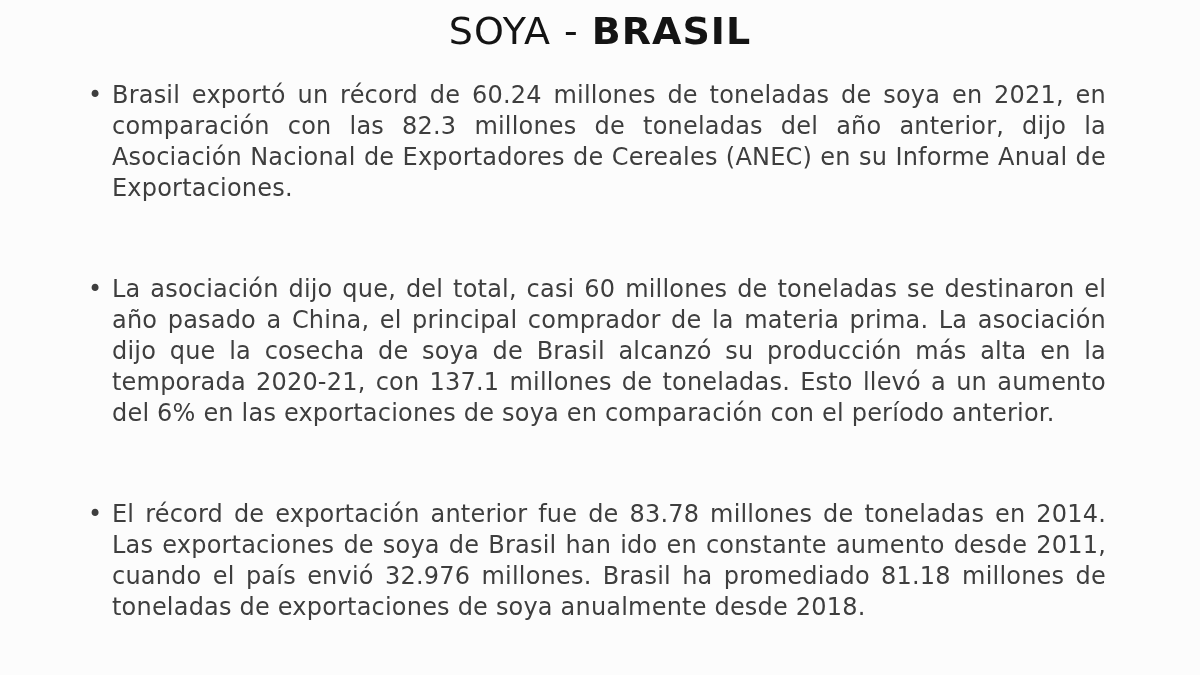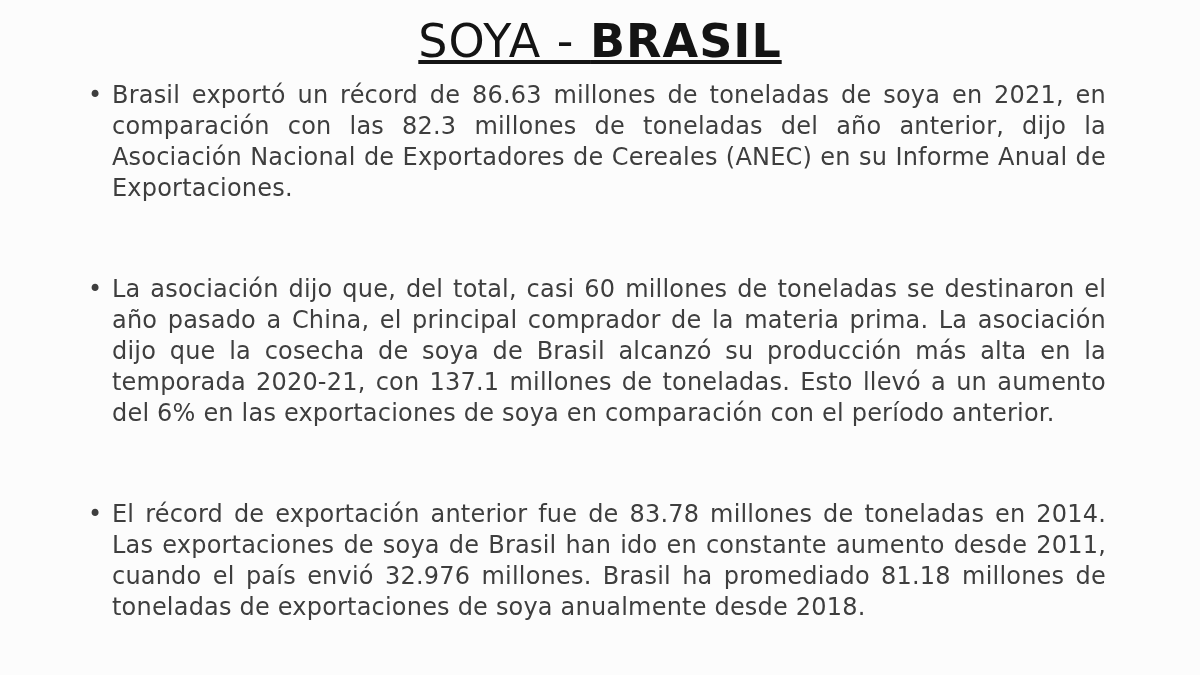--- a/index.html
+++ b/index.html
@@ -19,26 +19,25 @@
     width: 1200px;
     height: 675px;
     overflow: hidden;
   }
   .slide-title {
     position: absolute;
     top: -13px;
     left: 0;
     right: 0;
     text-align: center;
-    font-size: 46px;
+    font-size: 38px;
     line-height: 1;
     letter-spacing: 1px;
     color: #141414;
     white-space: nowrap;
-    text-decoration: underline;
   }
   .slide-title .title-regular {
     font-weight: 400;
   }
   .slide-title .title-bold {
     font-weight: 700;
   }
   .bullet-list {
     position: absolute;
     left: 86px;
@@ -71,21 +70,21 @@
 <body>
 
 <div class="slide">
 
   <h1 class="slide-title"><span class="title-regular">SOYA - </span><span class="title-bold">BRASIL</span></h1>
 
   <ul class="bullet-list">
 
     <li class="bullet-item">
       <span class="bullet-dot">•</span>
-      <span>Brasil exportó un récord de 86.63 millones de toneladas de soya en 2021, en comparación con las 82.3 millones de toneladas del año anterior, dijo la Asociación Nacional de Exportadores de Cereales (ANEC) en su Informe Anual de Exportaciones.</span>
+      <span>Brasil exportó un récord de 60.24 millones de toneladas de soya en 2021, en comparación con las 82.3 millones de toneladas del año anterior, dijo la Asociación Nacional de Exportadores de Cereales (ANEC) en su Informe Anual de Exportaciones.</span>
     </li>
 
     <li class="bullet-item">
       <span class="bullet-dot">•</span>
       <span>La asociación dijo que, del total, casi 60 millones de toneladas se destinaron el año pasado a China, el principal comprador de la materia prima. La asociación dijo que la cosecha de soya de Brasil alcanzó su producción más alta en la temporada 2020-21, con 137.1 millones de toneladas. Esto llevó a un aumento del 6% en las exportaciones de soya en comparación con el período anterior.</span>
     </li>
 
     <li class="bullet-item">
       <span class="bullet-dot">•</span>
       <span>El récord de exportación anterior fue de 83.78 millones de toneladas en 2014. Las exportaciones de soya de Brasil han ido en constante aumento desde 2011, cuando el país envió 32.976 millones. Brasil ha promediado 81.18 millones de toneladas de exportaciones de soya anualmente desde 2018.</span>

